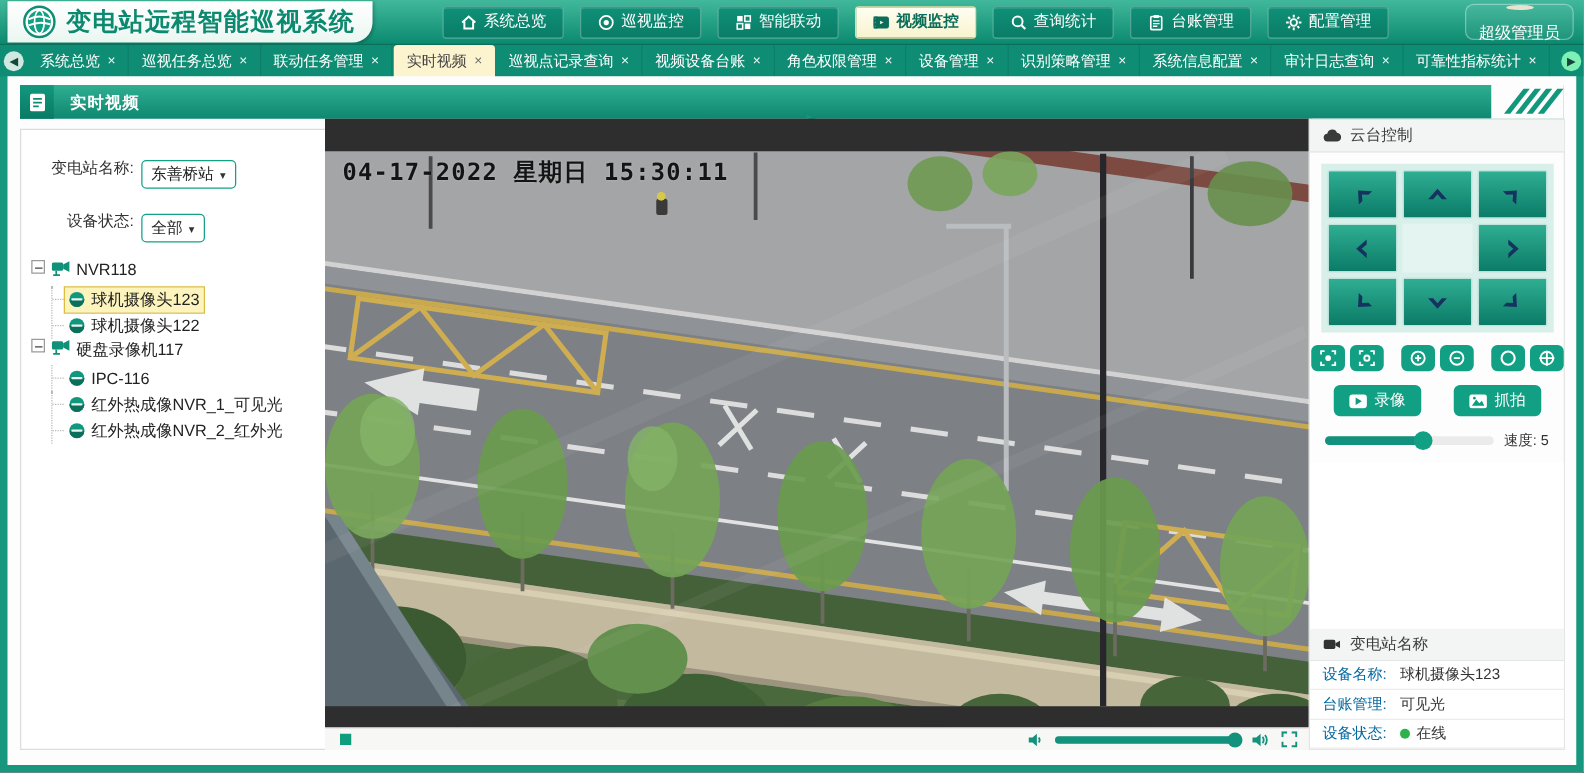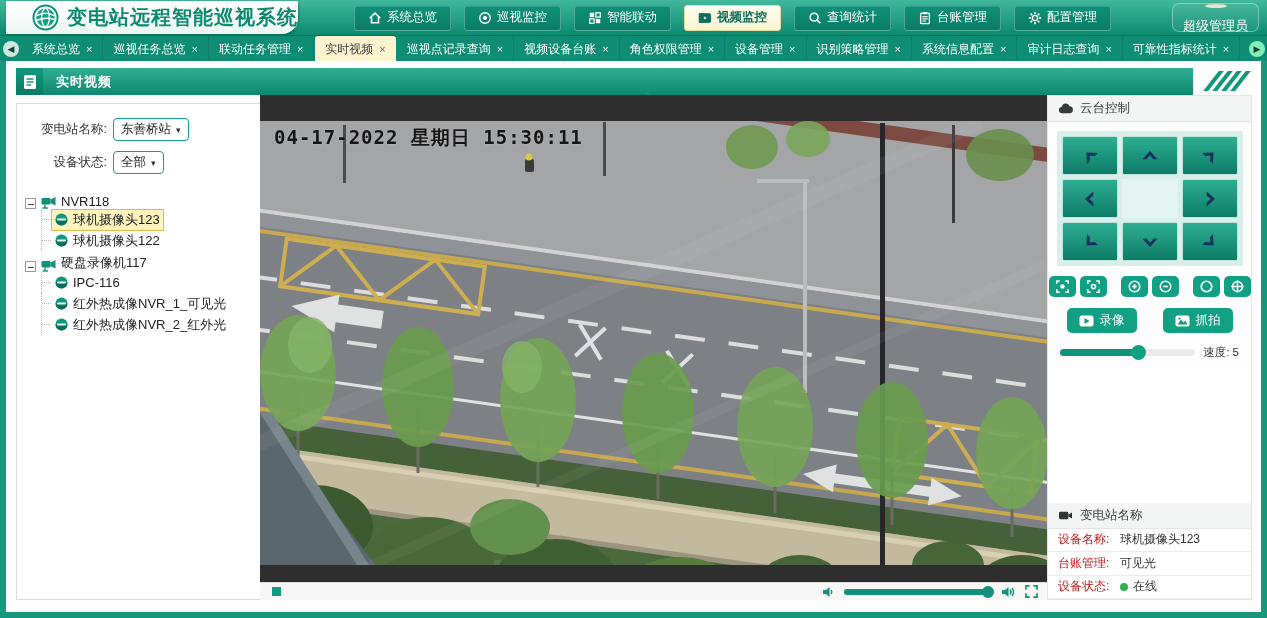--- a/index.html
+++ b/index.html
@@ -3,21 +3,21 @@
 <meta charset="utf-8">
 <style>
   * { margin:0; padding:0; box-sizing:border-box; }
   html,body { width:1267px; height:618px; font-family:"Liberation Sans", sans-serif; }
   .page { position:relative; width:1267px; height:618px; background:#17987e; overflow:hidden; }
 
   
   .header { position:absolute; left:0; top:0; width:1267px; height:35px;
     background:linear-gradient(#41b89b,#0b8a6f); display:flex; align-items:center; }
   .logo-panel { position:relative; margin-left:6px; width:292px; height:33px; background:linear-gradient(#ffffff,#eaf6f1);
-    border-radius:0 0 16px 0; display:flex; align-items:center; padding-left:12px; gap:8px; box-shadow:1px 1px 3px rgba(0,0,0,.25);justify-content:flex-end; }
+    border-radius:0 0 16px 0; display:flex; align-items:center; padding-left:12px; gap:8px; box-shadow:1px 1px 3px rgba(0,0,0,.25); }
   .logo-circle { width:27px; height:27px; flex:0 0 27px; }
   .app-title { font-size:20px; font-weight:bold; color:#0c8a6f; letter-spacing:1px; white-space:nowrap;
     text-shadow:0 1px 1px rgba(255,255,255,.8); }
   .nav { display:flex; gap:13px; margin-left:56px; }
   .nav-btn { height:26px; display:flex; align-items:center; gap:5px; padding:0 13px; border-radius:3px;
     background:linear-gradient(#0f9078,#0a7c66); border:1px solid rgba(255,255,255,.28);
     color:#fff; font-size:12.5px; cursor:pointer; white-space:nowrap; box-shadow:inset 0 1px 0 rgba(255,255,255,.15); }
   .nav-btn svg { width:14px; height:14px; }
   .nav-btn.active { background:linear-gradient(#fffef2,#f7f3cf); color:#0b6e5a; border:1px solid #e0dca2; font-weight:bold; }
   .nav-btn.active svg path, .nav-btn.active svg circle, .nav-btn.active svg rect, .nav-btn.active svg line, .nav-btn.active svg polygon
@@ -57,24 +57,24 @@
   .titlebar-stripes { position:absolute; right:8px; top:3px; height:20px; display:flex; gap:4px; z-index:2; }
   .titlebar-stripes i { display:block; width:5px; height:20px; background:#12977c; transform:skewX(-38deg); }
   .titlebar-line { position:absolute; left:52%; right:62px; bottom:-5px; height:2px; background:#12977c; }
   .titlebar-line::before { content:""; position:absolute; left:-14px; top:-3px; width:16px; height:2px; background:#12977c; transform:rotate(25deg); }
 
   
   .left-panel { position:absolute; left:10px; top:42px; width:249px; bottom:12px; background:#fff; border:1px solid #d9dedc; padding-top:10px; }
   .filter-row { display:flex; align-items:center; margin:4px 0 10px 0; }
   .filter-label { width:90px; text-align:right; font-size:12.5px; color:#333; flex:0 0 90px; }
   .select-box { margin-left:6px; border:1px solid #12a089; border-radius:4px; background:#fff; height:23px;
-    display:flex; align-items:center; padding:0 7px; font-size:12.5px; color:#222; cursor:pointer; gap:5px; }
+    display:flex; align-items:center; padding:0 7px; font-size:12.5px; color:#222; cursor:pointer; gap:5px;margin-top:10px; }
   .select-box .caret { font-size:9px; color:#333; }
   .tree { margin:14px 0 0 8px; font-size:13px; color:#222; }
-  .tree-group-row { display:flex; align-items:flex-end; height:21px; gap:5px; cursor:pointer; }
+  .tree-group-row { display:flex; align-items:flex-start; height:21px; gap:5px; cursor:pointer; }
   .expand-box { width:11px; height:11px; border:1px solid #9a9a9a; background:#fff; position:relative; flex:0 0 11px; }
   .expand-box::after { content:""; position:absolute; left:2px; top:4.5px; width:6px; height:1px; background:#444; }
   .tree-children { margin-left:16px; border-left:1px dotted #b9b9b9; }
   .tree-child-row { display:flex; align-items:center; height:21px; gap:5px; cursor:pointer; position:relative; padding-left:10px; }
   .tree-child-row::before { content:""; position:absolute; left:0; top:10px; width:9px; border-top:1px dotted #b9b9b9; }
   .tree-label { white-space:nowrap; }
   .tree-child-row.selected .sel-wrap { background:#fdf4bd; outline:1px solid #dcbc42; }
   .sel-wrap { display:flex; align-items:center; gap:5px; padding:1px 3px; }
   .cam-icon svg { width:15px; height:13px; display:block; }
   .dome-icon svg { width:13px; height:13px; display:block; }
@@ -121,21 +121,21 @@
   .speed-row { display:flex; align-items:center; padding:8px 12px 10px; gap:8px; }
   .speed-track { flex:1; height:7px; border-radius:4px; background:#ebebeb; position:relative; cursor:pointer; }
   .speed-fill { height:7px; border-radius:4px; background:#12917c; }
   .speed-handle { position:absolute; top:-4px; width:15px; height:15px; border-radius:50%; background:#12a085; }
   .speed-label { font-size:11.5px; color:#333; white-space:nowrap;text-align:right; }
   .preset-header { border-top:1px solid #e3e6e5; }
   .preset-plus { margin-left:auto; font-size:17px; font-weight:bold; color:#111; cursor:pointer; line-height:1; }
   .panel-spacer { flex:1; background:#fff; }
   .info-rows { background:#fff; }
   .info-row { height:23.5px; display:flex; align-items:center; padding:0 10px; border-bottom:1px solid #ececec; font-size:12px; }
-  .info-label { color:#b91c1c; width:62px; flex:0 0 62px; }
+  .info-label { color:#0369a1; width:62px; flex:0 0 62px; }
   .info-value { color:#333; display:flex; align-items:center; gap:5px; }
   .dot-online { width:8px; height:8px; border-radius:50%; background:#2db34a; display:inline-block; }
 </style>
 </head>
 <body>
 
 <div class="page">
 
   <div class="header">
     <div class="logo-panel">

